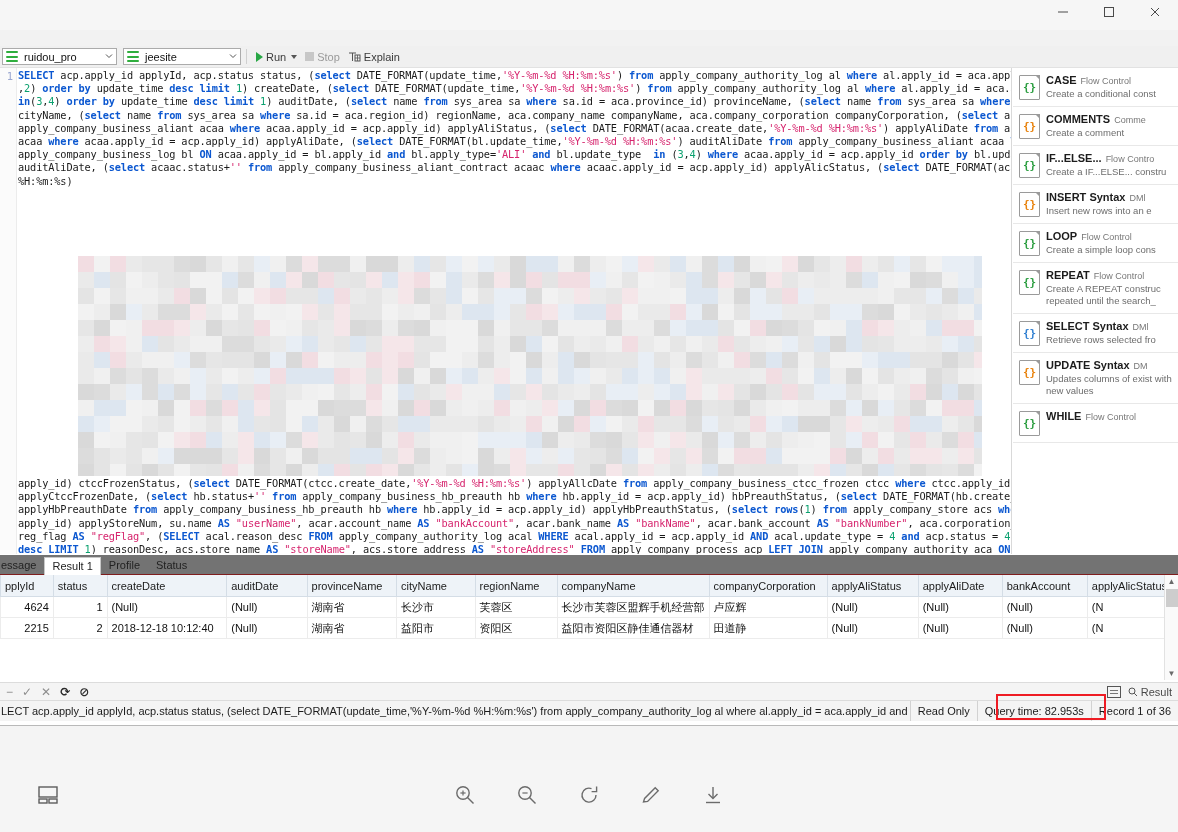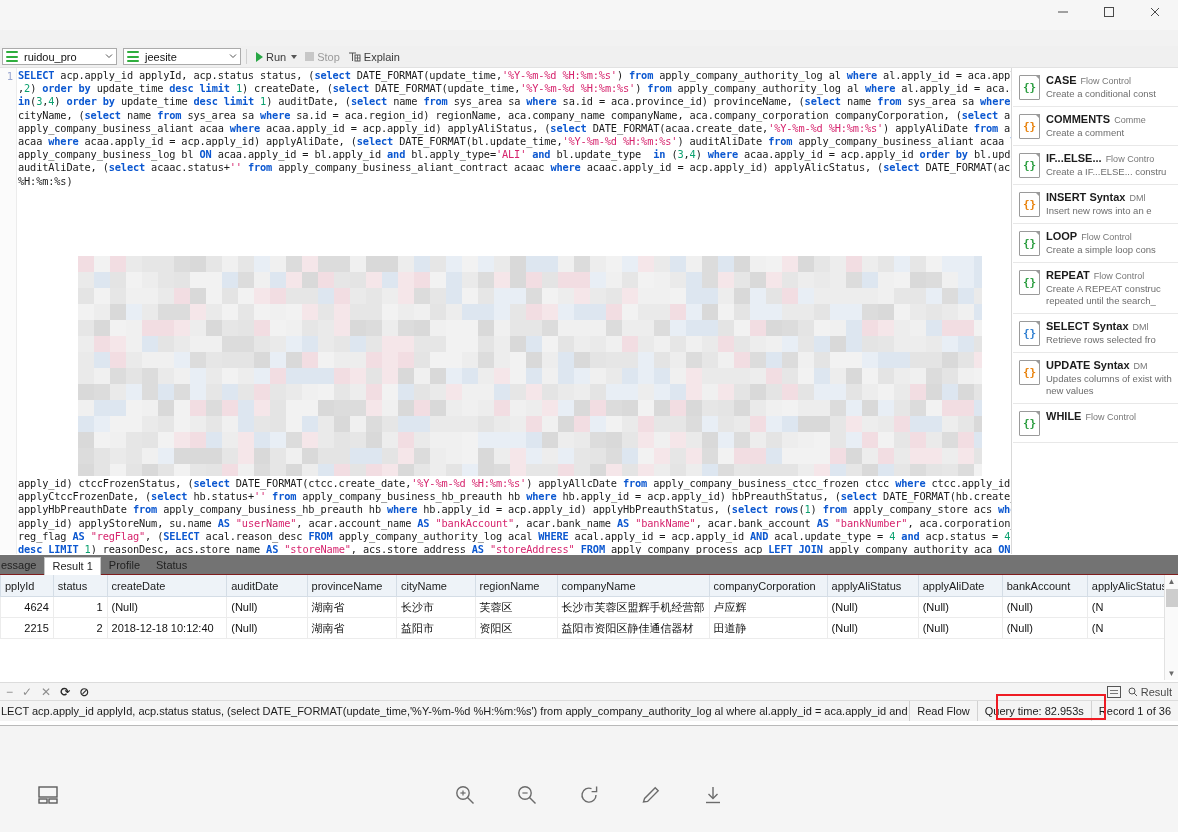--- a/index.html
+++ b/index.html
@@ -1300,21 +1300,21 @@
             <circle cx="4" cy="4" r="3" fill="none" stroke="#555" stroke-width="1"></circle>
             <line x1="6.2" y1="6.2" x2="9" y2="9" stroke="#555" stroke-width="1"></line>
           </svg>
         <span>Result</span>
       </span>
     </div>
   </div>
 
   <div class="statusbar">
     <div class="sb-sql">LECT acp.apply_id applyId, acp.status status, (select DATE_FORMAT(update_time,'%Y-%m-%d %H:%m:%s') from apply_company_authority_log al where al.apply_id = aca.apply_id and al.update_type in(1,2) order by</div>
-    <div class="sb-cell">Read Flow</div>
+    <div class="sb-cell">Read Only</div>
     <div class="sb-cell sb-q">Query time: 82.953s</div>
     <div class="sb-cell">Record 1 of 36</div>
   </div>
   <div class="redbox"></div>
 
   <div class="lowerbar">
     <div class="leftico">
       <svg width="24" height="18" viewBox="0 0 24 18">
         <rect x="1" y="1" width="18" height="10" fill="none" stroke="#5d5d5d" stroke-width="1.4"></rect>
         <rect x="1" y="13" width="8" height="4" fill="none" stroke="#5d5d5d" stroke-width="1.4"></rect>

